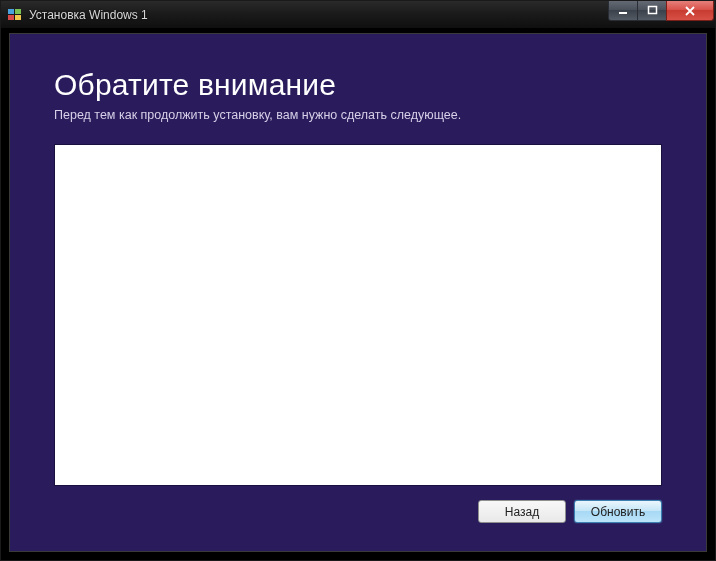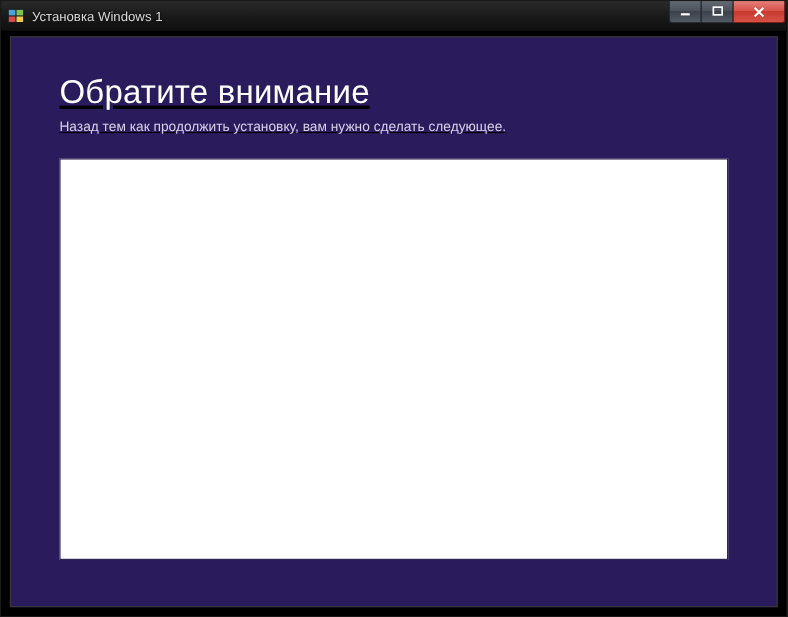--- a/index.html
+++ b/index.html
@@ -80,21 +80,20 @@
       bottom: 8px;
       background: #2a1b5c;
       border: 1px solid #3a3a3a;
     }
     .inner {
       padding: 34px 44px 28px 44px;
       height: 100%;
       display: flex;
       flex-direction: column;
       position: relative;
-      text-decoration: underline;
     }
     .heading {
       color: #ffffff;
       font-size: 30px;
       font-weight: 300;
       letter-spacing: 0.2px;
       margin-bottom: 6px;
     }
     .subtext {
       color: #d6d0e8;
@@ -160,17 +159,21 @@
         <svg viewBox="0 0 12 12">
             <path d="M2 2 L10 10 M10 2 L2 10" stroke="#fff" stroke-width="1.8"></path>
           </svg>
       </div>
     </div>
   </div>
 
   <div class="content-frame">
     <div class="inner">
       <h1 class="heading">Обратите внимание</h1>
-      <div class="subtext">Назад тем как продолжить установку, вам нужно сделать следующее.</div>
+      <div class="subtext">Перед тем как продолжить установку, вам нужно сделать следующее.</div>
       <div class="white-panel"></div>
+      <div class="button-row">
+        <button class="action-btn">Назад</button>
+        <button class="action-btn primary">Обновить</button>
+      </div>
     </div>
   </div>
 </div>
 
 </body></html>

